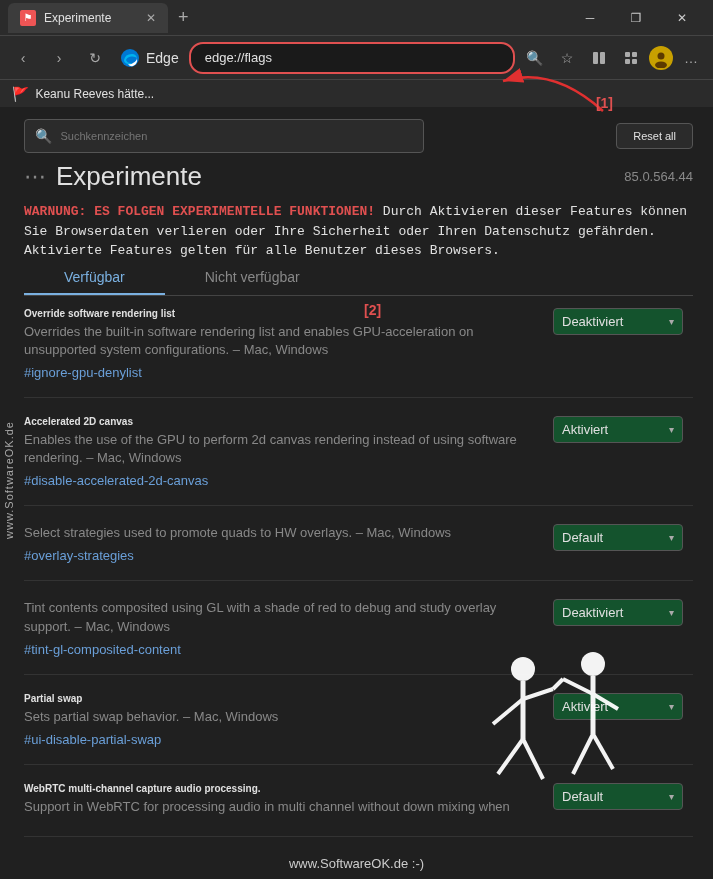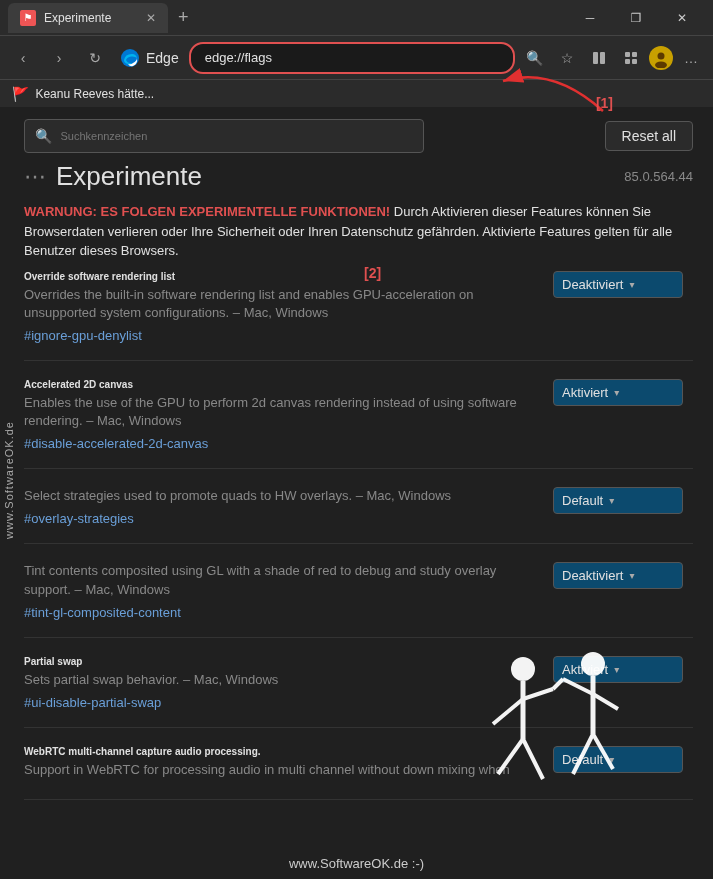--- a/index.html
+++ b/index.html
@@ -240,21 +240,21 @@
       font-size: 11px;
       flex: 1;
     }
     .reset-btn {
       margin-left: auto;
       background: #2b2b2b;
       border: 1px solid #555;
       border-radius: 4px;
       color: #e0e0e0;
       padding: 6px 16px;
-      font-size: 14px;
+      font-size: 11px;
       cursor: pointer;
     }
 
     
     .page-title-row {
       display: flex;
       align-items: center;
       justify-content: space-between;
       margin-bottom: 10px;
     }
@@ -267,24 +267,24 @@
       gap: 10px;
     }
     .version-text {
       font-size: 13px;
       color: #888;
     }
 
     
     .warning-box {
       background: transparent;
-      margin-bottom: 14px;
       font-size: 13px;
       line-height: 1.5;
       color: #e0e0e0;
+      font-family: Liberation Mono, monospace;
     }
     .warning-bold {
       color: #e05050;
       font-weight: bold;
     }
 
     
     .tabs-row {
       display: flex;
       border-bottom: 1px solid #444;
@@ -334,30 +334,31 @@
       color: #6a9fd8;
       text-decoration: none;
       cursor: pointer;
     }
     .feature-control {
       min-width: 140px;
       display: flex;
       align-items: center;
     }
     .select-control {
-      background: #0c4a6e;
+      background: #14532d;
       border: 1px solid #555;
       border-radius: 4px;
       color: #e0e0e0;
       padding: 5px 8px;
       font-size: 13px;
       min-width: 130px;
       cursor: pointer;
       display: flex;
       align-items: center;
+      justify-content: space-between;
       gap: 6px;
     }
     .select-arrow {
       font-size: 10px;
       color: #aaa;
     }
 
     
     .main-content::-webkit-scrollbar { width: 8px; }
     .main-content::-webkit-scrollbar-track { background: #2b2b2b; }
@@ -494,20 +495,24 @@
       <span style="color:#888; font-size:22px;">⋯</span>
       <span>Experimente</span>
     </div>
     <span class="version-text">85.0.564.44</span>
   </div>
 
   <div class="warning-box">
     <span class="warning-bold">WARNUNG: ES FOLGEN EXPERIMENTELLE FUNKTIONEN!</span><span> Durch Aktivieren dieser Features können Sie Browserdaten verlieren oder Ihre Sicherheit oder Ihren Datenschutz gefährden. Aktivierte Features gelten für alle Benutzer dieses Browsers.</span>
   </div>
 
+  <div class="tabs-row">
+    <div class="tab-item active">Verfügbar</div>
+    <div class="tab-item">Nicht verfügbar</div>
+  </div>
 
   <div class="annot-label" style="position:relative; left:340px; top:-10px; margin-bottom:-20px;">[2]</div>
 
   <div id="features-list">
       <div class="feature-item">
     <div class="feature-info">
       <div class="feature-title">Override software rendering list</div>
       <div class="feature-desc">Overrides the built-in software rendering list and enables GPU-acceleration on unsupported system configurations. – Mac, Windows</div>
       <a class="feature-link">#ignore-gpu-denylist</a>
     </div>

